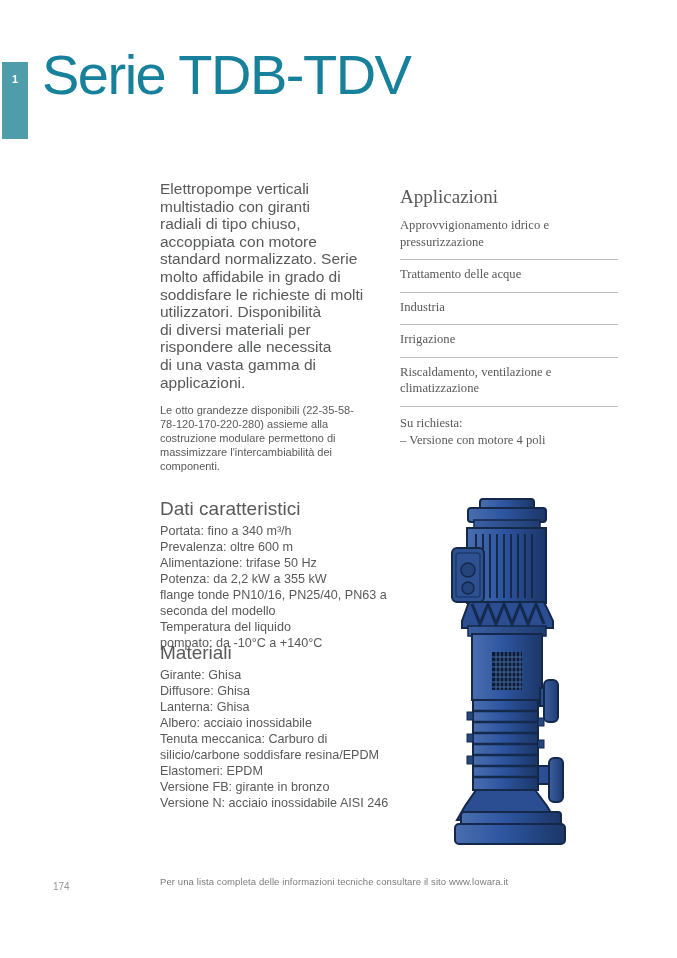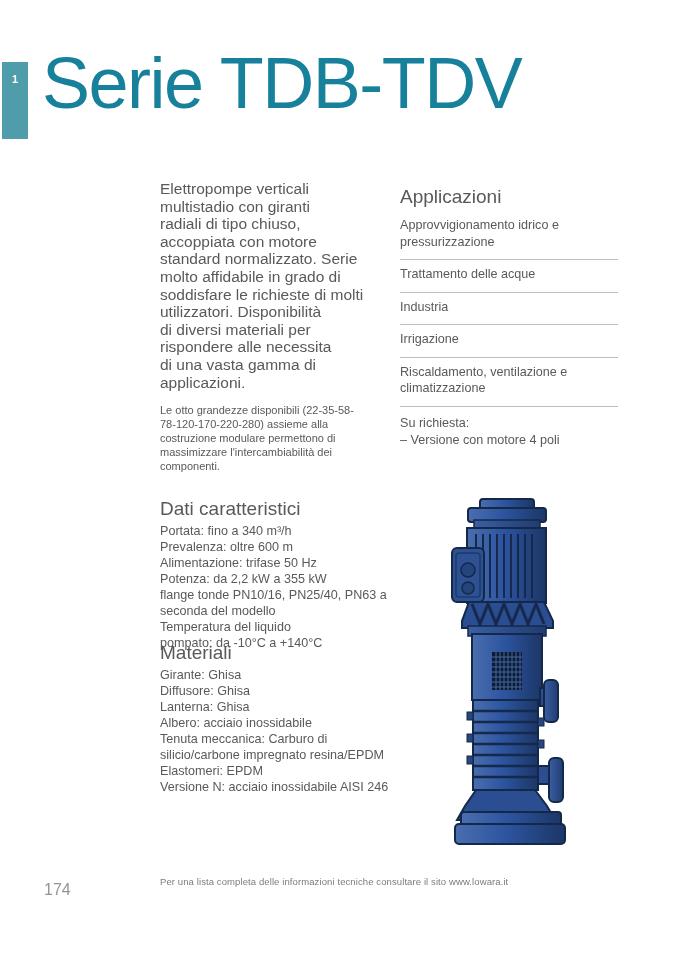--- a/index.html
+++ b/index.html
@@ -8,48 +8,48 @@
   }
   *{box-sizing:border-box;}
   body{margin:0;background:#ffffff;}
   .page{
     position:relative;width:677px;height:958px;background:#fff;
     font-family:"Liberation Sans",sans-serif;color:var(--text);overflow:hidden;
   }
   .tab{position:absolute;left:2px;top:62px;width:26px;height:77px;background:var(--tab);}
   .tab-num{position:absolute;top:11px;left:0;right:0;text-align:center;color:#fff;font-size:11px;font-weight:bold;}
   .title{
-    position:absolute;left:42px;top:30px;font-size:72px;line-height:1.05;
+    position:absolute;left:42px;top:30px;font-size:56px;line-height:1.05;
     letter-spacing:-1.5px;color:var(--accent);white-space:nowrap;font-weight:400;margin-top:16px;
   }
   .intro{
     position:absolute;left:160px;top:180px;width:248px;
     font-size:15.5px;line-height:17.6px;white-space:pre-line;
   }
   .sizes-note{
     position:absolute;left:160px;top:403px;width:248px;
     font-size:11px;line-height:14px;white-space:pre-line;
   }
   .section-heading{font-size:19px;line-height:22px;font-weight:400;color:var(--text);}
   .dati{position:absolute;left:160px;top:498px;width:252px;}
   .materiali{position:absolute;left:160px;top:642px;width:262px;}
   .spec-lines{margin-top:3px;}
   .spec-line{font-size:12.6px;line-height:16px;}
-  .col-right{position:absolute;left:400px;top:186px;width:218px;}
+  .col-right{position:absolute;left:400px;top:186px;width:218px;font-family:Liberation Serif, serif;}
   .app-items{margin-top:3px;}
   .app-item{
     font-size:12.6px;line-height:16.5px;padding:6px 0 9px;
     border-bottom:1px solid var(--rule);white-space:pre-line;
   }
   .su-block{margin-top:8px;font-size:12.6px;line-height:17px;}
   .su-items{margin-top:0;}
   .su-item{font-size:12.6px;line-height:17px;}
   .pump{position:absolute;left:436px;top:494px;width:150px;height:370px;}
   .footnote{position:absolute;left:160px;top:865px;font-size:9.5px;color:var(--muted);letter-spacing:0.1px;margin-top:11px;}
-  .page-num{position:absolute;left:44px;top:881px;font-size:16px;color:var(--pagenum);}
+  .page-num{position:absolute;left:53px;top:881px;font-size:10px;color:var(--pagenum);}
 </style>
 </head>
 <body>
 
 <div class="page">
 
   <div class="tab">
     <div class="tab-num">1</div>
   </div>
 
@@ -89,22 +89,23 @@
   </div>
 
   <div class="materiali">
     <div class="section-heading">Materiali</div>
     <div class="spec-lines">
         <div class="spec-line">Girante: Ghisa</div>
         <div class="spec-line">Diffusore: Ghisa</div>
         <div class="spec-line">Lanterna: Ghisa</div>
         <div class="spec-line">Albero: acciaio inossidabile</div>
         <div class="spec-line">Tenuta meccanica: Carburo di</div>
-        <div class="spec-line">silicio/carbone impregnato resina/EPDM</div>
+        <div class="spec-line">silicio/carbone soddisfare resina/EPDM</div>
         <div class="spec-line">Elastomeri: EPDM</div>
+        <div class="spec-line">Versione FB: girante in bronzo</div>
         <div class="spec-line">Versione N: acciaio inossidabile AISI 246</div>
       </div>
   </div>
 
   <div class="col-right">
     <div class="section-heading">Applicazioni</div>
     <div class="app-items">
         <div class="app-item">Approvvigionamento idrico e
 pressurizzazione</div>
         <div class="app-item">Trattamento delle acque</div>

